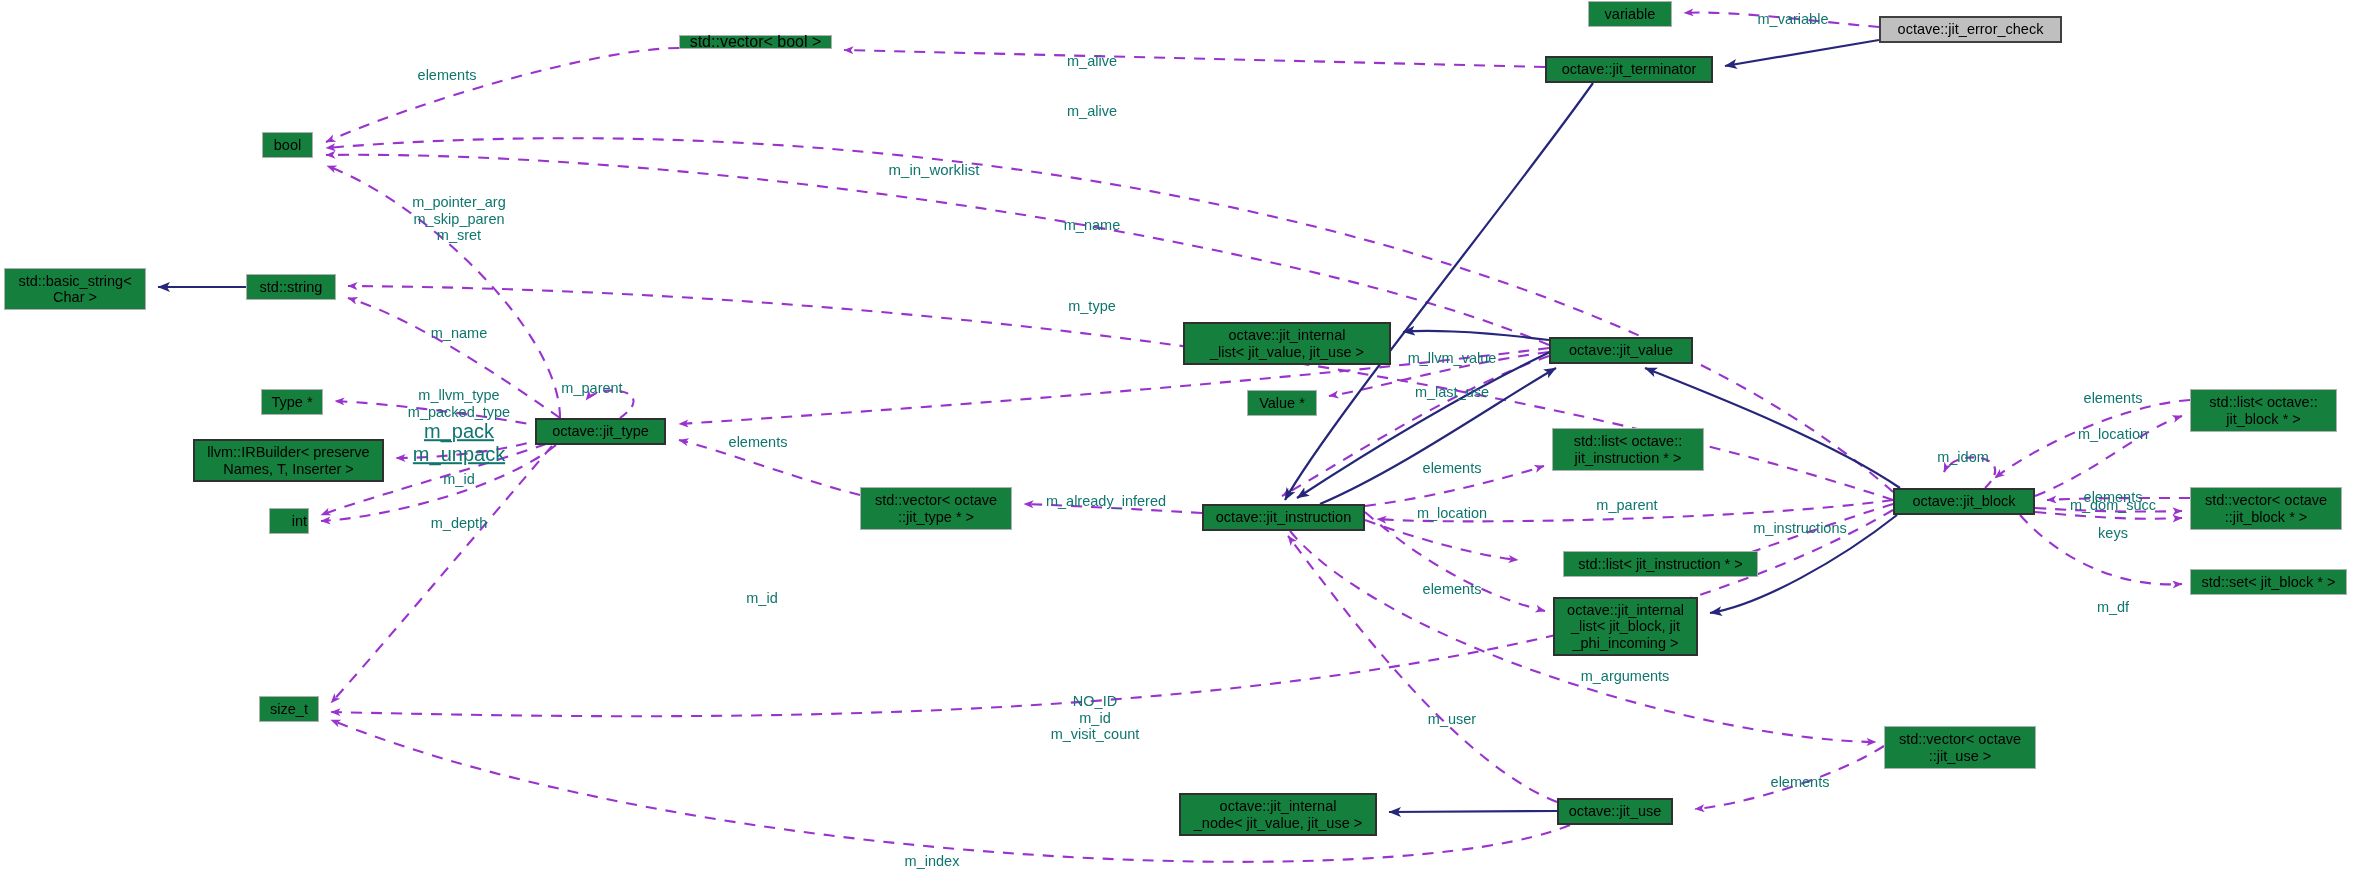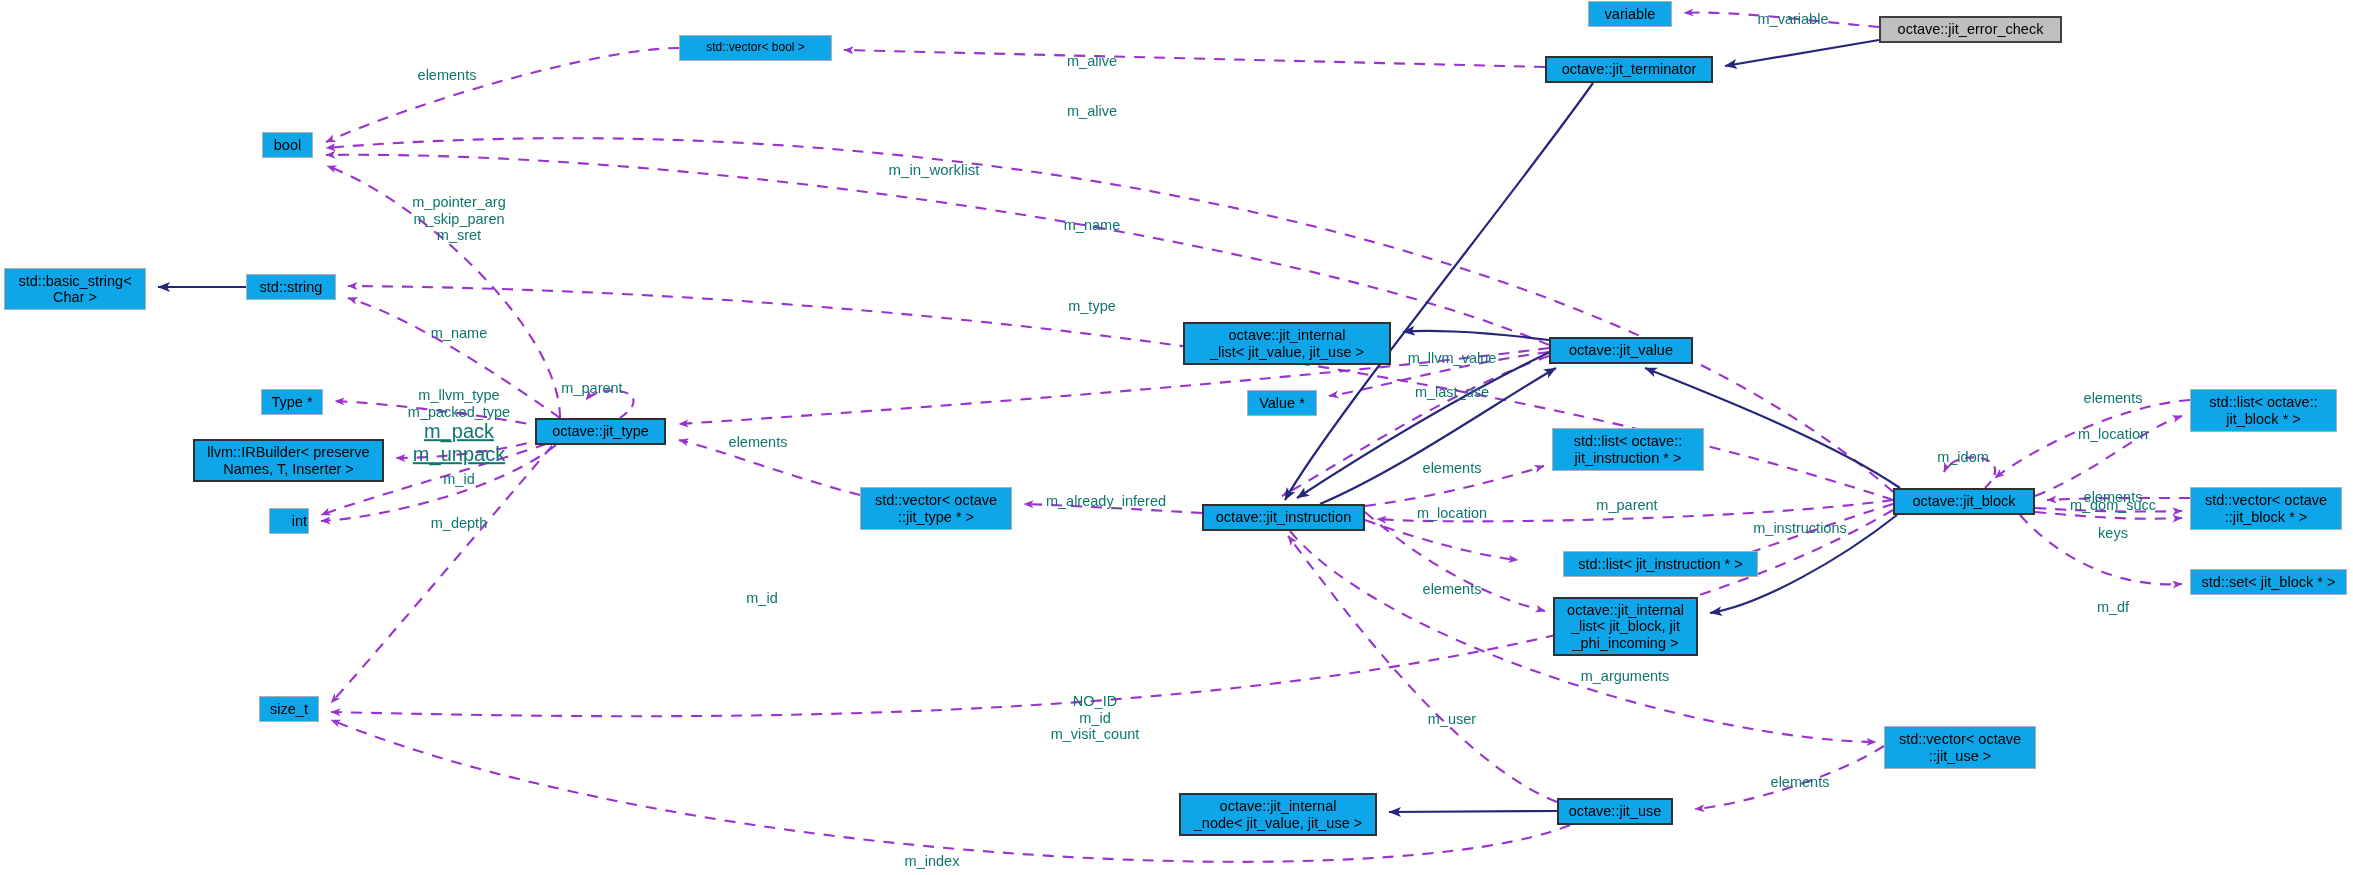--- a/index.html
+++ b/index.html
@@ -1,20 +1,20 @@
 <!DOCTYPE html>
 <html><head>
 <meta charset="utf-8">
 <style>
   html,body{margin:0;padding:0;background:#ffffff;}
   body{font-family:"Liberation Sans",sans-serif;}
   #diagram{position:relative;width:2353px;height:875px;background:#ffffff;overflow:hidden;}
   #edges{position:absolute;left:0;top:0;width:2353px;height:875px;}
   .node{position:absolute;box-sizing:border-box;display:flex;align-items:center;justify-content:center;
-        text-align:center;background:#0ea5e9;color:#000000;white-space:pre;line-height:1.12;}
+        text-align:center;background:#15803d;color:#000000;white-space:pre;line-height:1.12;}
   .node.thin{border:1px solid #b0b0b0;}
   .node.thick{border:2px solid #303030;}
   .node.highlight{border:2px solid #404040;background:#bfbfbf;}
   .elabel{position:absolute;color:#0f766e;white-space:pre;text-align:center;line-height:1.14;
           transform:translate(-50%,-50%);}
 </style>
 </head>
 <body>
 
 <div id="diagram">
@@ -121,21 +121,21 @@
       <path d="M1897,515 C1840,560 1760,605 1710,613"></path>
 
       <path d="M246,287 L158,287"></path>
 
       <path d="M1557,811 L1389,812"></path>
     </g>
   </svg>
 
   <div class="node thin" style="left: 1588px; top: 1px; width: 84px; height: 26px; font-size: 14.5px;">variable</div>
   <div class="node highlight" style="left: 1879px; top: 16px; width: 183px; height: 27px; font-size: 14.5px;">octave::jit_error_check</div>
-  <div class="node thin" style="left: 679px; top: 35px; width: 153px; height: 26px; font-size: 12px;">std::vector&lt; bool &gt;</div>
+  <div class="node thin" style="left: 679px; top: 35px; width: 153px; height: 14px; font-size: 16px;">std::vector&lt; bool &gt;</div>
   <div class="node thick" style="left: 1545px; top: 56px; width: 168px; height: 27px; font-size: 14.5px;">octave::jit_terminator</div>
   <div class="node thin" style="left: 262px; top: 132px; width: 51px; height: 26px; font-size: 14.5px;">bool</div>
   <div class="node thin" style="left: 4px; top: 268px; width: 142px; height: 42px; font-size: 14.5px;">std::basic_string&lt;
 Char &gt;</div>
   <div class="node thin" style="left: 246px; top: 274px; width: 90px; height: 26px; font-size: 14.5px;">std::string</div>
   <div class="node thick" style="left: 1183px; top: 322px; width: 208px; height: 43px; font-size: 14.5px;">octave::jit_internal
 _list&lt; jit_value, jit_use &gt;</div>
   <div class="node thick" style="left: 1549px; top: 337px; width: 144px; height: 27px; font-size: 14.5px;">octave::jit_value</div>
   <div class="node thin" style="left: 261px; top: 389px; width: 62px; height: 26px; font-size: 14.5px;">Type *</div>
   <div class="node thin" style="left: 1247px; top: 390px; width: 70px; height: 26px; font-size: 14.5px;">Value *</div>

